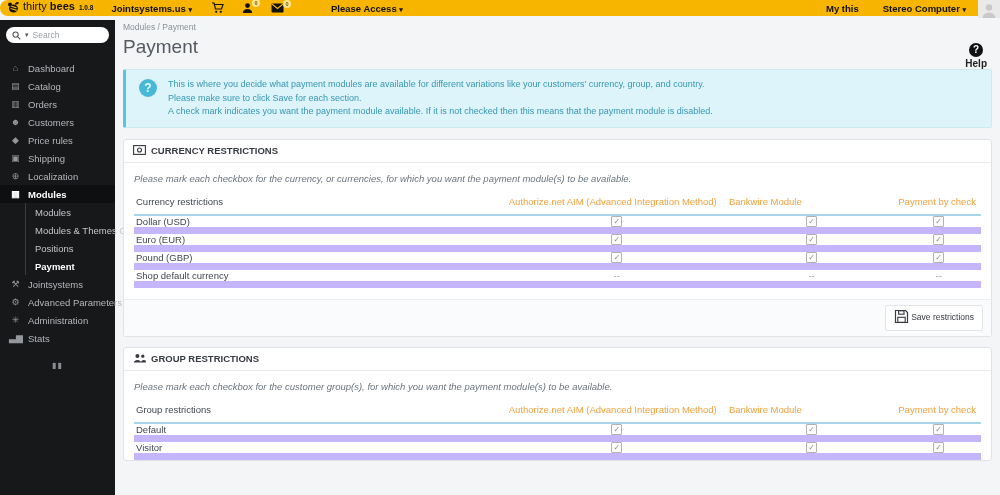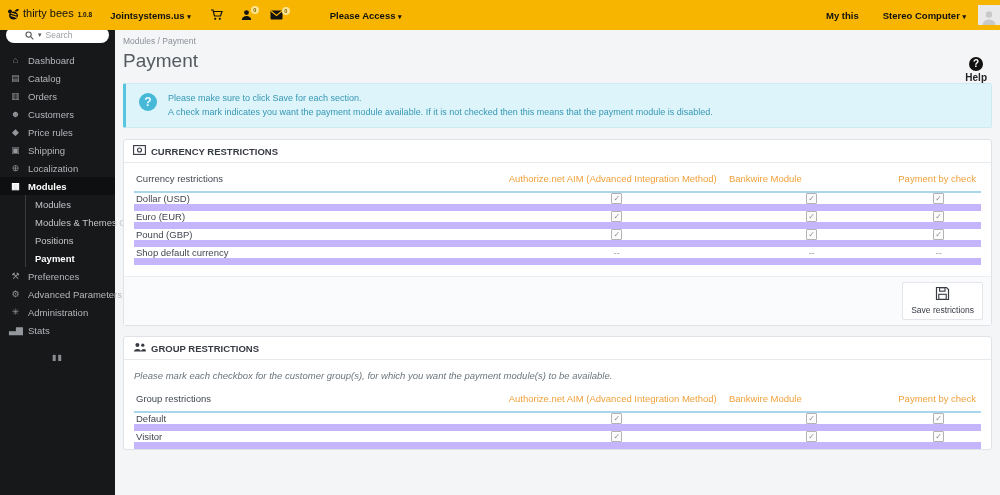--- a/index.html
+++ b/index.html
@@ -1,39 +1,39 @@
 <!DOCTYPE html>
 <html><head>
 <meta charset="utf-8">
 <style>
   * { margin:0; padding:0; box-sizing:border-box; }
   html,body { width:1000px; height:495px; overflow:hidden;
     font-family:"Liberation Sans", sans-serif; background:#f4f5f7; }
 
   
-  .topbar { height:30px; background:#f7b500; display:flex; align-items:center;
-    font-size:10px; color:#111; position:relative; z-index:5; }
+  .topbar { height:16px; background:#f7b500; display:flex; align-items:center;
+    font-size:10px; color:#111; position:relative; z-index:5;border-radius:10px; }
   .brand { display:flex; align-items:baseline; gap:3px; padding:0 8px 0 6px; }
   .brand .bee { align-self:center; }
   .brand-regular { font-size:11px; }
-  .brand-bold { font-size:11px; font-weight:normal; }
+  .brand-bold { font-size:11px; font-weight:bold; }
   .brand-version { font-size:6.5px; font-weight:bold; margin-left:1px; }
   .tb-link { font-weight:bold; font-size:9.5px; padding:0 10px; cursor:pointer; white-space:nowrap; }
   .tb-icon { position:relative; padding:0 9px; cursor:pointer; display:flex; align-items:center; }
   .tb-badge { position:absolute; top:-3px; right:2px; width:8px; height:8px; border-radius:50%;
     background:#fbe491; color:#7a6200; font-size:5.5px; line-height:8px; text-align:center; font-weight:bold; }
   .tb-right { margin-left:auto; display:flex; align-items:center; }
   .tb-right .tb-link { padding:0 12px; }
   .caret { font-size:7px; }
   .avatar { width:22px; height:20px; background:#e9e9e9; display:flex; align-items:flex-end; justify-content:center; }
 
   
   .sidebar { position:absolute; left:0; top:20px; width:115px; height:475px; background:#17181a; }
-  .search-box { margin:7px 6px 8px; background:#fff; border-radius:9px; height:16px;
-    display:flex; align-items:center; gap:4px; padding:0 19px; font-size:8.5px; color:#9aa0a6; }
+  .search-box { margin:7px 6px 16px; background:#fff; border-radius:9px; height:16px;
+    display:flex; align-items:center; gap:4px; padding:0 6px; font-size:8.5px; color:#9aa0a6; }
   .search-box .mag { display:flex; align-items:center; }
   .nav-item { height:18px; display:flex; align-items:center; gap:6px; padding-left:9px;
     color:#b4b7bb; font-size:9.5px; cursor:pointer; white-space:nowrap; }
   .nav-item .ico { width:13px; text-align:center; font-size:9px; color:#94979b; flex:none; }
   .nav-item.active { color:#fff; font-weight:bold; background:#0e0f10; }
   .nav-item.active .ico { color:#fff; }
   .nav-sub { margin-left:25px; border-left:1px solid #3a3c3f; }
   .nav-sub .nav-item { padding-left:9px; color:#c3c6c9; }
   .nav-sub .nav-item.active-child { color:#fff; font-weight:bold; background:transparent; }
   .collapse-btn { margin-top:14px; text-align:center; color:#8b8e92; font-size:8px;
@@ -67,21 +67,21 @@
     text-align:left; color:#f0a13c; overflow:hidden; white-space:nowrap; cursor:pointer; }
   table.restrictions th.first { text-align:left; color:#414750; cursor:default; }
   table.restrictions td { padding:0 2px; border-bottom:7px solid #c4b5fd; }
   .cell-center { text-align:center; }
   .dashes { color:#98a0a8; }
   .checkbox { width:11px; height:11px; border:1px solid #b3b3b3; background:#fcfcfc; margin:0 auto;
     font-size:8px; line-height:10px; color:#8e8e8e; text-align:center; border-radius:1px; cursor:pointer; }
   .panel-footer { margin-top:11px; background:#fafbfc; border-top:1px solid #eceef0;
     padding:5px 8px; display:flex; justify-content:flex-end; }
   .save-btn { background:#fff; border:1px solid #e3e5e8; border-radius:2px; padding:3px 8px 4px;
-    display:flex; flex-direction:column; align-items:center; gap:2px; font-size:8.5px;
+    display:flex; flex-direction:row; align-items:center; gap:2px; font-size:8.5px;
     color:#363a41; cursor:pointer; }
 </style>
 </head>
 <body>
 
 <div class="topbar">
   <div class="brand">
     <span class="bee">
       <svg width="14" height="14" viewBox="0 0 14 14">
         <ellipse cx="7.5" cy="8.5" rx="4.5" ry="4" fill="#111"></ellipse>
@@ -181,21 +181,21 @@
         <span>Modules</span>
       </div>
       <div class="nav-sub">
         <div class="nav-item">Modules</div>
         <div class="nav-item">Modules &amp; Themes Catal...</div>
         <div class="nav-item">Positions</div>
         <div class="nav-item active-child">Payment</div>
       </div>
       <div class="nav-item">
         <span class="ico">⚒</span>
-        <span>Preferences</span>
+        <span>Jointsystems</span>
       </div>
       <div class="nav-item">
         <span class="ico">⚙</span>
         <span>Advanced Parameters</span>
       </div>
       <div class="nav-item">
         <span class="ico">✳</span>
         <span>Administration</span>
       </div>
       <div class="nav-item">
@@ -215,35 +215,37 @@
   <div class="page-title">Payment</div>
 
   <div class="help-block">
     <div class="help-circle">?</div>
     <div class="help-label">Help</div>
   </div>
 
   <div class="alert-info">
     <span class="alert-ico">?</span>
     <div id="info-lines">
+        <div>This is where you decide what payment modules are available for different variations like your customers' currency, group, and country.</div>
         <div>Please make sure to click Save for each section.</div>
         <div>A check mark indicates you want the payment module available. If it is not checked then this means that the payment module is disabled.</div>
       </div>
   </div>
 
   <div class="panel">
     <div class="panel-heading">
       <span>
         <svg width="13" height="10" viewBox="0 0 13 10">
           <rect x="0.6" y="0.6" width="11.8" height="8.8" fill="none" stroke="#363a41" stroke-width="1.1"></rect>
           <circle cx="6.5" cy="5" r="2" fill="none" stroke="#363a41" stroke-width="1.1"></circle>
         </svg>
       </span>
       <span>CURRENCY RESTRICTIONS</span>
     </div>
+    <div class="panel-note">Please mark each checkbox for the currency, or currencies, for which you want the payment module(s) to be available.</div>
     <table class="restrictions">
       <colgroup>
           <col class="c1">
           <col class="c2">
           <col class="c3">
           <col class="c4">
         </colgroup>
       <thead>
         <tr>
           <th class="first">Currency restrictions</th>

